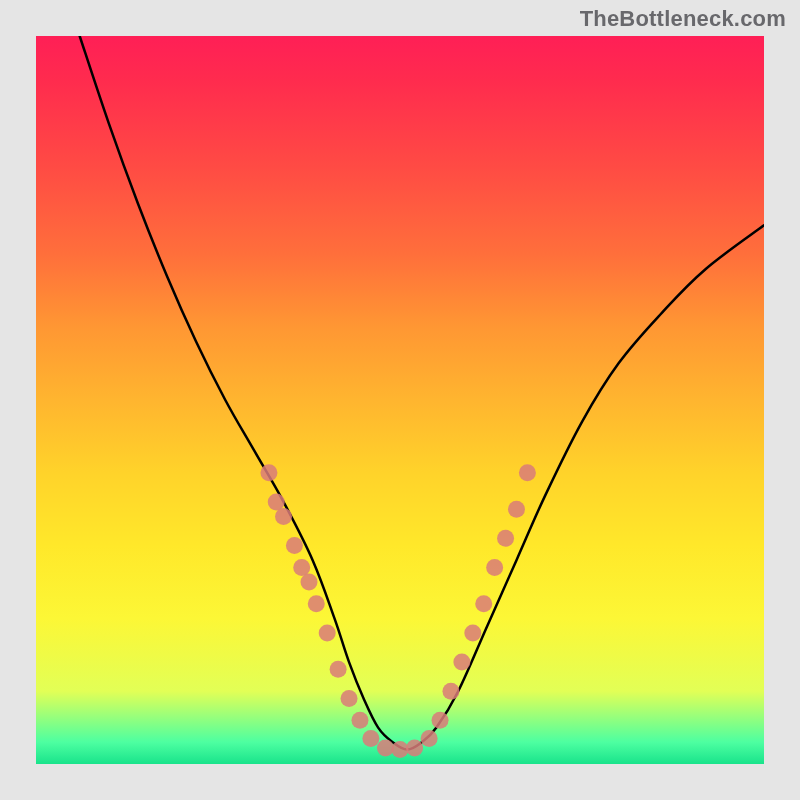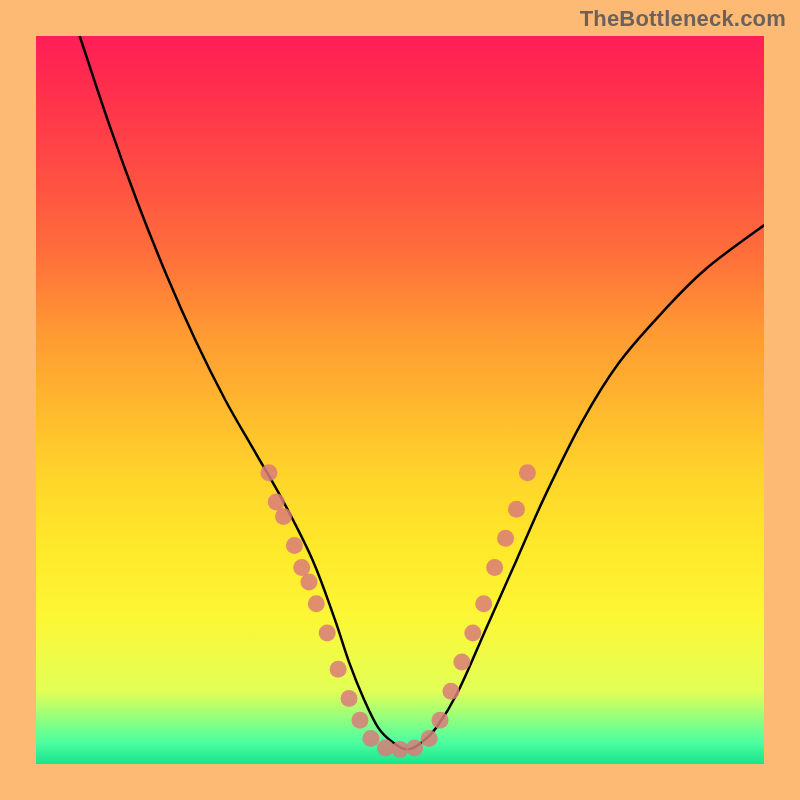--- a/index.html
+++ b/index.html
@@ -8,21 +8,21 @@
     width: 800px;
     height: 800px;
     overflow: hidden;
     background: #000;
     font-family: Arial, sans-serif;
   }
   .frame {
     position: relative;
     width: 800px;
     height: 800px;
-    background: #fdba74;
+    background: #e5e5e5;
   }
   .plot-area {
     position: absolute;
     left: 36px;
     top: 36px;
     width: 728px;
     height: 728px;
     background: linear-gradient(
       to bottom,
       #ff1f56 0%,

